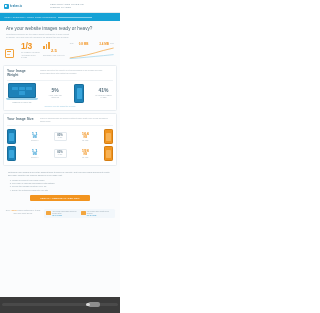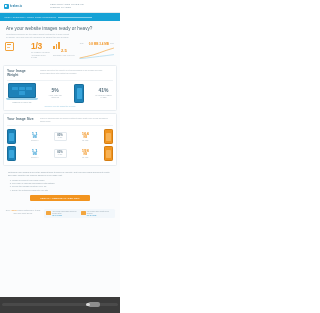--- a/index.html
+++ b/index.html
@@ -27,21 +27,21 @@
   .crumb{font-size:2.3px;color:#d9f0fa;letter-spacing:.1px;}
   .crumb-underline{flex:0 0 34px;height:1px;background:#7fd0ee;margin-left:2px;}
 
   
   .hero{padding:5px 6px 2px;}
   .hero h1{margin:0;font-size:4.6px;line-height:1.15;color:#4b6472;font-weight:normal;letter-spacing:.05px;}
   .hero .sub{margin-top:2px;font-size:2.1px;color:#a9b8c2;line-height:1.4;width:66px;}
 
   
   .statsrow{display:flex;align-items:flex-start;padding:1px 5px 4px;gap:2px;}
-  .stat{display:flex;align-items:flex-start;gap:17px;}
+  .stat{display:flex;align-items:flex-end;gap:7px;}
   .stat-ico{width:7px;height:7px;border:.7px solid #f2a33c;border-radius:1px;position:relative;flex:none;}
   .stat-ico:before{content:"";position:absolute;left:1px;top:1.2px;width:4.4px;height:1px;background:#f2a33c;}
   .stat-ico:after{content:"";position:absolute;left:1px;top:3.4px;width:2.8px;height:1px;background:#f7c588;}
   .stat-big{font-size:8.5px;font-weight:bold;color:#f29524;line-height:1;letter-spacing:-.3px;}
   .stat-cap{font-size:1.8px;color:#b0bcc4;line-height:1.3;margin-top:.6px;width:20px;}
   .stat2{text-align:center;}
   .stat2 .n{font-size:4.2px;font-weight:bold;color:#f29524;line-height:1;}
   .stat2 .c{font-size:1.7px;color:#b3bfc7;margin-top:.7px;}
   .barpair{display:flex;align-items:flex-end;gap:.8px;height:7px;}
   .barpair i{display:block;width:1.8px;background:#f2a33c;}

